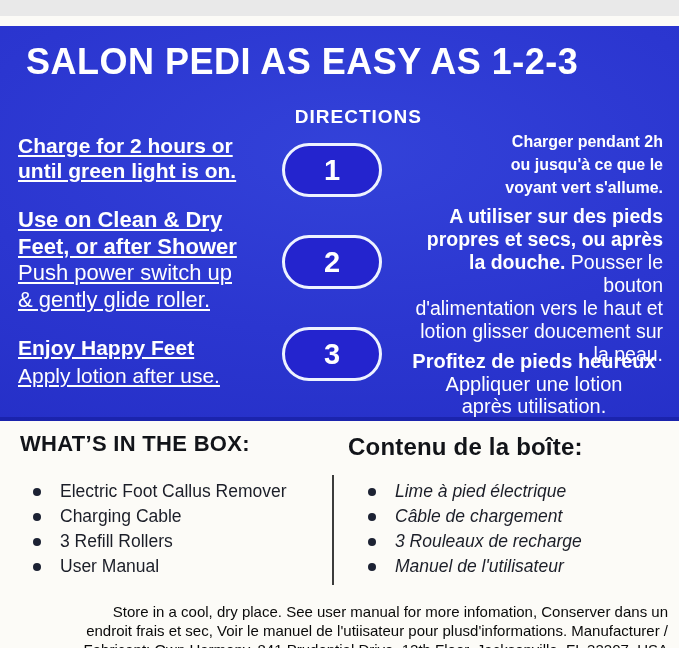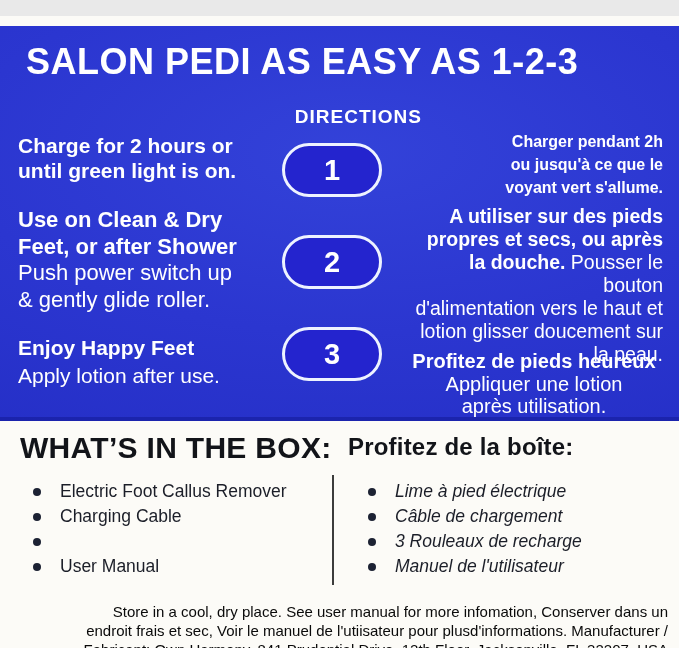--- a/index.html
+++ b/index.html
@@ -39,31 +39,31 @@
     background:var(--pill-blue);border:3px solid var(--pill-border);border-radius:27px;
     display:flex;align-items:center;justify-content:center;
     font-size:29px;font-weight:700;color:#fff;
   }
   .pill.p1{top:117px}
   .pill.p2{top:209px}
   .pill.p3{top:301px}
   .step-text{position:absolute;white-space:pre-line;color:#fff;}
   .step-text .b{font-weight:700;}
   .step-text .r{font-weight:500;}
-  .en{left:18px;width:252px;text-align:left;}
+  .en{left:18px;width:252px;text-align:left;text-decoration:underline;}
   .fr{right:16px;width:258px;text-align:right;}
   .en1{top:107px;font-size:21px;line-height:25px;}
   .en2{top:181px;font-size:22px;line-height:26.5px;}
   .en3{top:308px;font-size:21px;line-height:28px;}
   .fr1{top:104px;font-size:16px;line-height:23px;}
   .fr2{top:179px;font-size:19.5px;line-height:23px;}
   .fr3{top:324px;font-size:20px;line-height:22.5px;text-align:center;}
   
   .box-heading{position:absolute;margin:0;color:var(--ink);font-weight:800;white-space:nowrap;}
-  .box-heading.hx-en{left:20px;top:415px;font-size:30px;letter-spacing:.3px;}
+  .box-heading.hx-en{left:20px;top:415px;font-size:22px;letter-spacing:.3px;}
   .box-heading.hx-fr{left:348px;top:417px;font-size:24px;letter-spacing:.2px;font-weight:700;}
   .box-list{position:absolute;margin:0;padding:0;list-style:none;}
   .box-list.list-en{left:33px;top:463px;}
   .box-list.list-fr{left:368px;top:463px;font-style:italic;}
   .box-list li{
     display:flex;align-items:center;height:25px;
     font-size:17.5px;color:var(--list-ink);
   }
   .bullet{
     width:8px;height:8px;border-radius:50%;background:#1c2233;
@@ -114,33 +114,34 @@
 la douche.</span><span class="r"> Pousser le bouton
 d'alimentation vers le haut et
 lotion glisser doucement sur
 la peau.</span></div>
     <div class="step-text fr fr3"><span class="b">Profitez de pieds heureux</span><span class="r">
 Appliquer une lotion
 après utilisation.</span></div>
   </div>
 
   <h2 class="box-heading hx-en">WHAT’S IN THE BOX:</h2>
-  <h2 class="box-heading hx-fr">Profitez de la boîte:</h2>
+  <h2 class="box-heading hx-fr">Contenu de la boîte:</h2>
 
   <ul class="box-list list-en">
     <li>
         <span class="bullet"></span>
         <span>Electric Foot Callus Remover</span>
       </li>
     <li>
         <span class="bullet"></span>
         <span>Charging Cable</span>
       </li>
     <li>
         <span class="bullet"></span>
+        <span>3 Refill Rollers</span>
       </li>
     <li>
         <span class="bullet"></span>
         <span>User Manual</span>
       </li>
   </ul>
 
   <div class="divider"></div>
 
   <ul class="box-list list-fr">

